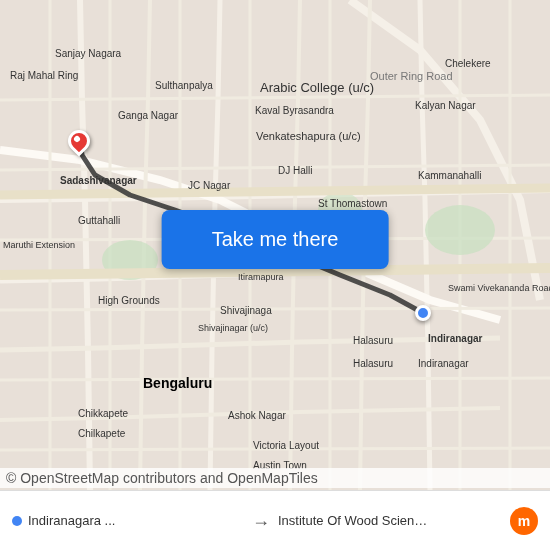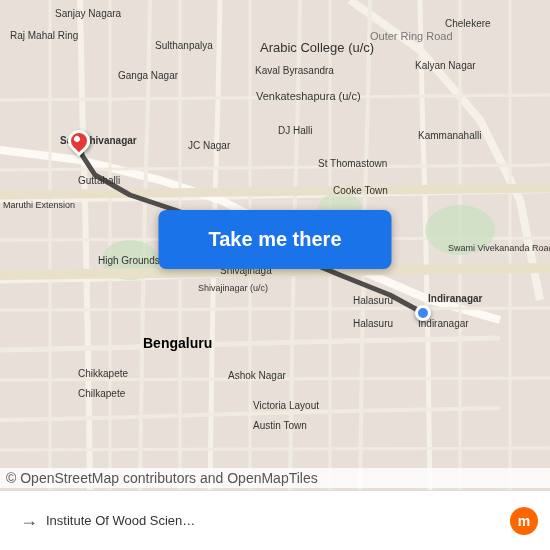--- a/index.html
+++ b/index.html
@@ -31,21 +31,21 @@
       position: absolute;
       top: 210px;
       left: 50%;
       transform: translateX(-50%);
       background: #1a73e8;
       color: white;
       border: none;
       border-radius: 8px;
       padding: 18px 50px;
       font-size: 20px;
-      font-weight: bold;
+      font-weight: normal;
       cursor: pointer;
       white-space: nowrap;
       box-shadow: 0 2px 8px rgba(0,0,0,0.3);
       z-index: 10;
     }
 
     
     #route-svg {
       position: absolute;
       top: 0; left: 0;
@@ -153,20 +153,21 @@
     }
 
     
     .map-label {
       position: absolute;
       font-size: 10px;
       color: #333;
       pointer-events: none;
       z-index: 4;
       white-space: nowrap;
+      margin-top: 40px;
     }
 
     
     #origin-pin {
       position: absolute;
       top: 130px;
       left: 68px;
       z-index: 8;
     }
 
@@ -308,20 +309,24 @@
   <div class="map-label" style="top:420px;left:253px">Austin Town</div>
 
   <button id="cta-button" style="background: rgb(26, 115, 232); color: rgb(255, 255, 255);">Take me there</button>
 </div>
 
 <div id="copyright-bar">
   <span>© OpenStreetMap contributors and OpenMapTiles</span>
 </div>
 
 <div id="bottom-bar">
+  <div id="from-location">
+    <div id="from-dot"></div>
+    <span id="from-text">Indiranagara ...</span>
+  </div>
   <div id="arrow-icon">→</div>
   <div id="to-location">
     <span id="to-text">Institute Of Wood Sciences And T...</span>
   </div>
   <div id="moovit-logo">
     <div id="moovit-icon" style="background: rgb(255, 102, 0);">m</div>
   </div>
 </div>
 
 </body></html>

